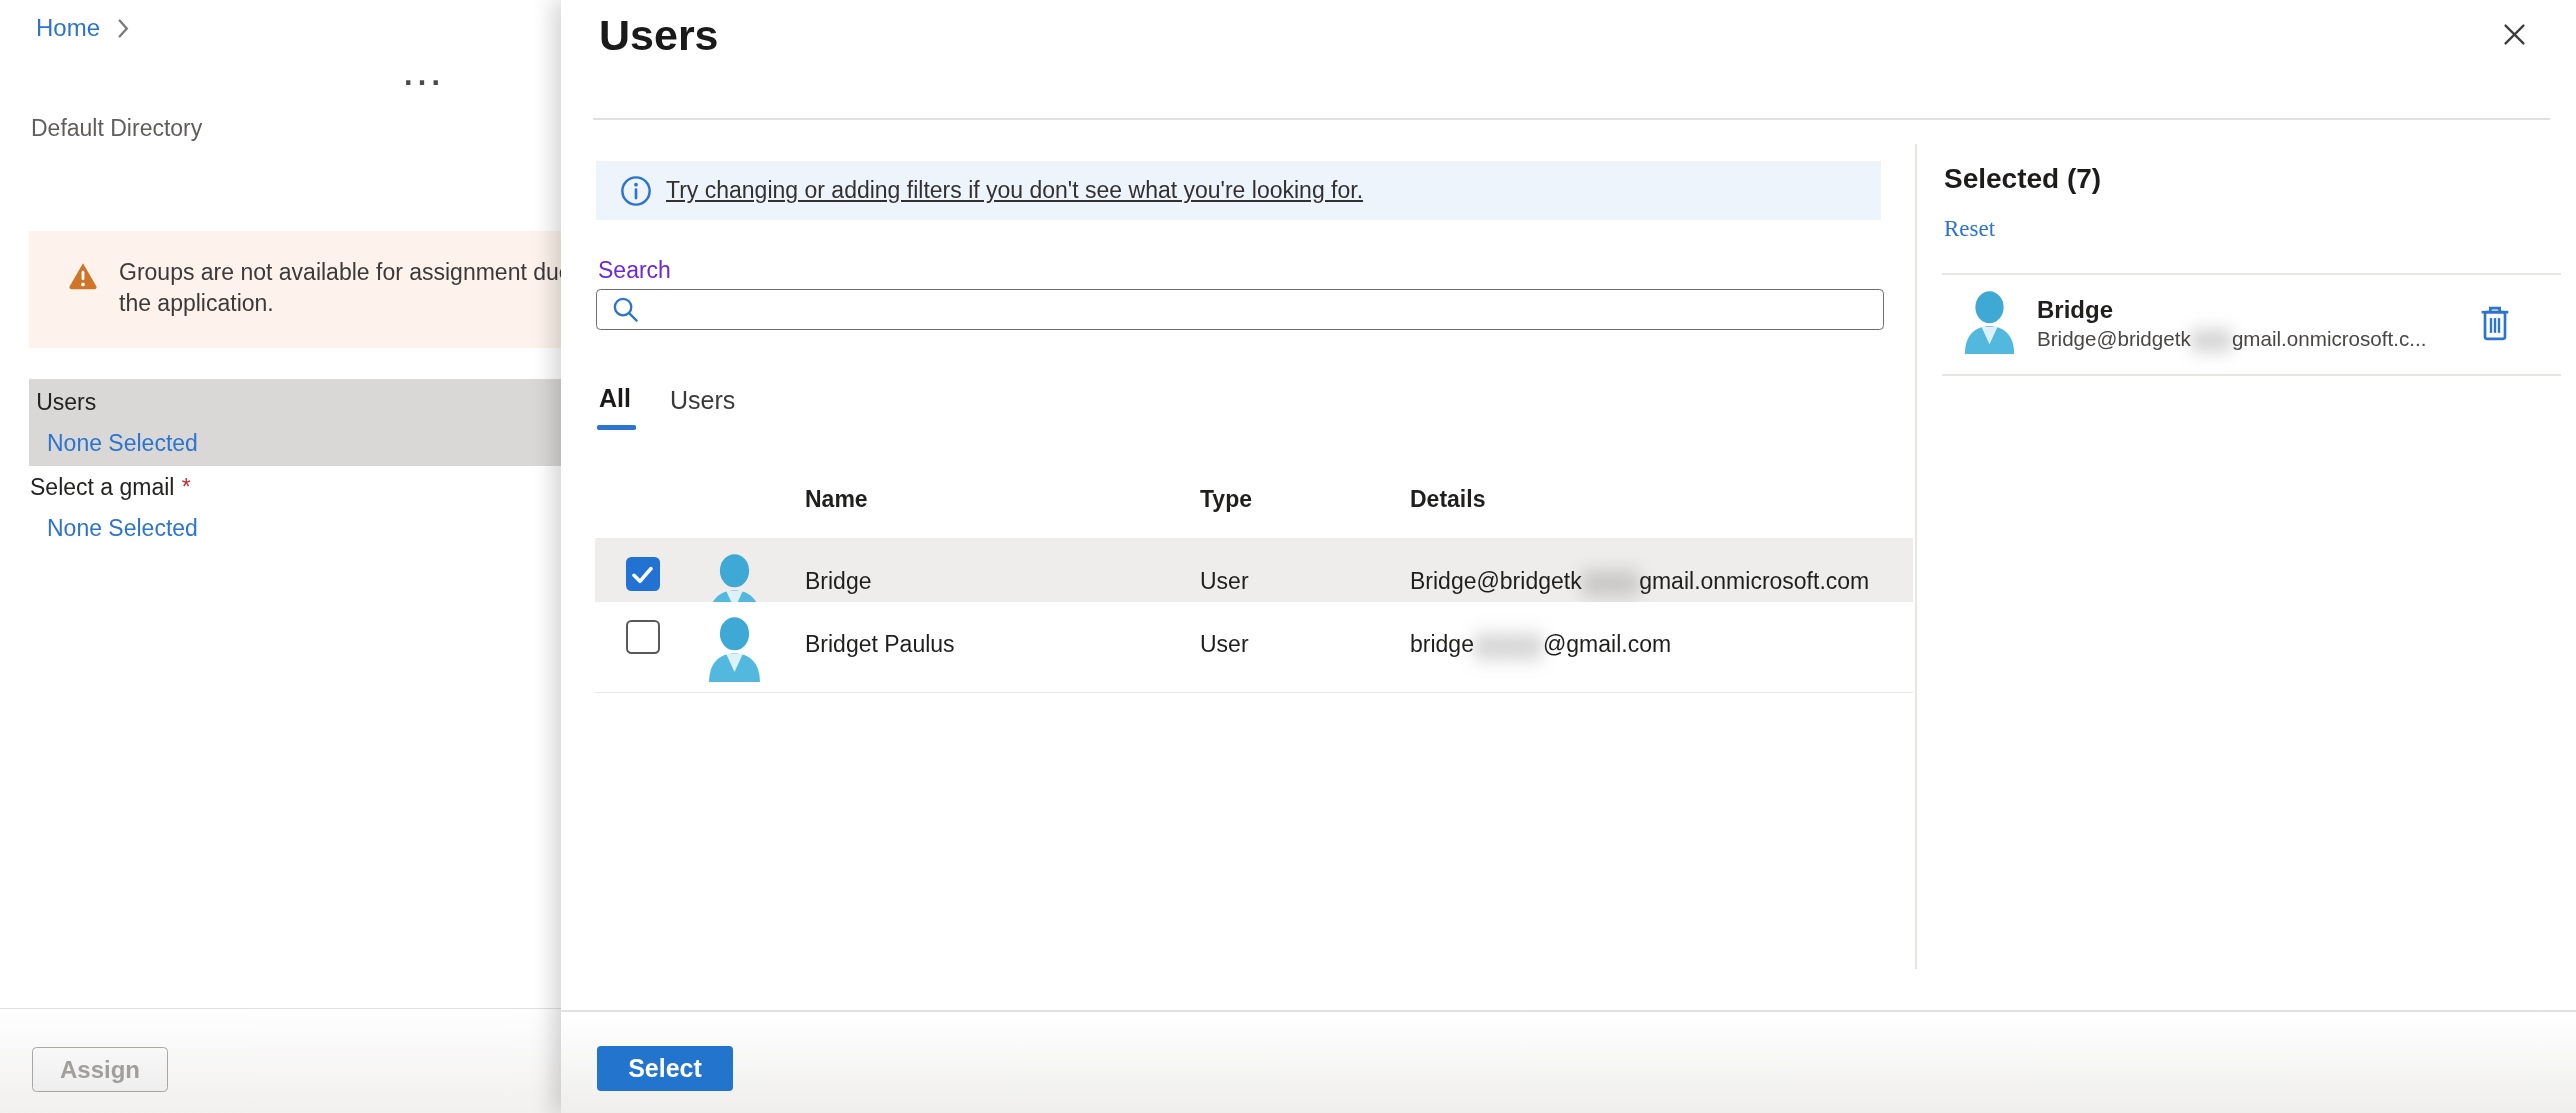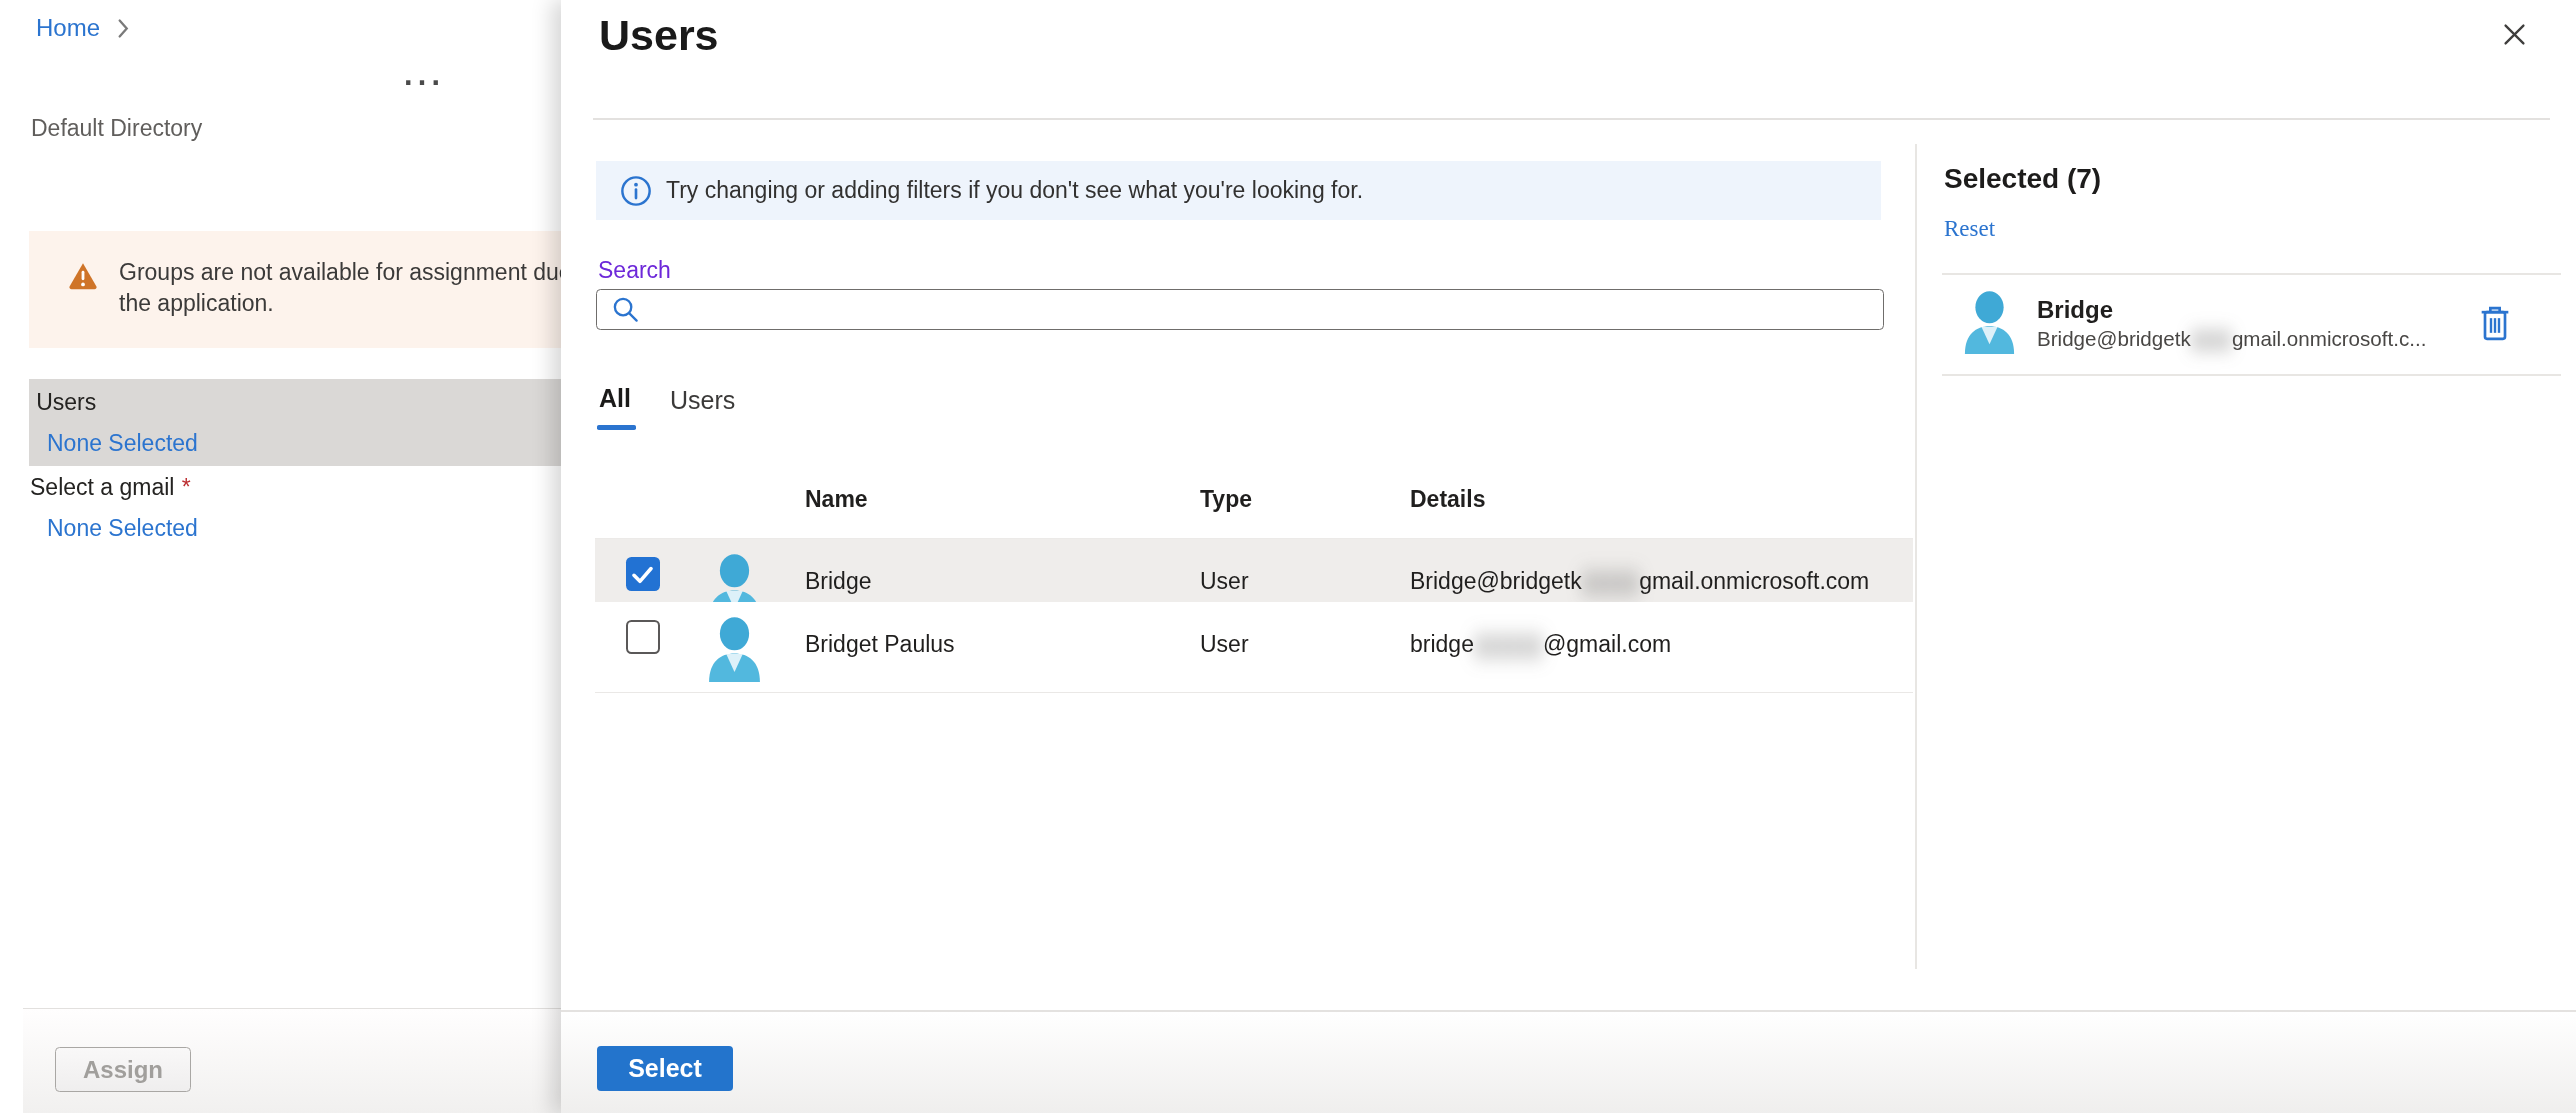--- a/index.html
+++ b/index.html
@@ -30,37 +30,37 @@
   .field-label { position:absolute; left:7.2px; top:10px; font-size:23px; color:#242321; }
   .field-link  { position:absolute; left:18px; top:51px; font-size:23px; color:#2b74cf;
                  text-decoration:none; cursor:pointer; }
   .role-label { position:absolute; left:30px; top:474px; font-size:23px; color:#242321; }
   .role-label .req { color:#bc2f32; margin-left:7.2px; }
   .role-link { position:absolute; left:47px; top:515px; font-size:23px; color:#2b74cf;
                text-decoration:none; cursor:pointer; }
 
   .left-footer { position:absolute; left:0; top:1008px; width:561px; height:106px;
                  border-top:1.8px solid #e2e0de;
-                 background:linear-gradient(180deg,#fffefe,#f1f0ef);margin-left:23px; }
+                 background:linear-gradient(180deg,#fffefe,#f1f0ef); }
   .assign-btn { position:absolute; left:32px; top:38px; width:136px; height:45px;
                 background:linear-gradient(180deg,#f9f8f8,#efeeee);
                 border:1.8px solid #a9a7a4; border-radius:4.5px;
                 font-family:inherit; font-size:24px; font-weight:600; color:#a19f9c; }
 
   
   .panel { position:absolute; left:561px; top:0; width:2015px; height:1114px; background:#fff;
            box-shadow:-9px 0 20px rgba(0,0,0,0.16); }
   .panel-title { position:absolute; left:38px; top:10.8px; font-size:43px; font-weight:700; color:#1a1a1a; }
   .close-btn { position:absolute; left:1934px; top:16px; width:39px; height:39px; border:none;
                background:transparent; cursor:pointer; }
   .close-btn svg { width:25px; height:25px; }
   .h-divider { position:absolute; left:32px; top:118px; width:1957px; height:1.8px; background:#e3e1df; }
 
   .info-banner { position:absolute; left:35px; top:161px; width:1285px; height:59px;
-                 background:#eef4fc; display:flex; align-items:center; }
+                 background:#eef4fc; display:flex; align-items:center;text-decoration:underline; }
   .info-banner svg { position:absolute; left:24px; top:13.5px; width:32px; height:32px; }
   .info-banner p { margin-left:70px; font-size:23px; color:#323130; }
 
   .search-label { position:absolute; left:37px; top:257px; font-size:23px; color:#6d28d9; }
   .search-input { position:absolute; left:35px; top:289px; width:1288px; height:41px;
                   border:1.8px solid #6f6d6b; border-radius:4.5px; background:#fff;
                   font-family:inherit; font-size:23px; color:#323130; padding-left:57px; }
   .search-glass { position:absolute; left:50px; top:295px; width:29px; height:29px; pointer-events:none; }
 
   .tab { position:absolute; top:384px; font-size:25px; cursor:pointer; color:#3b3a39; }

